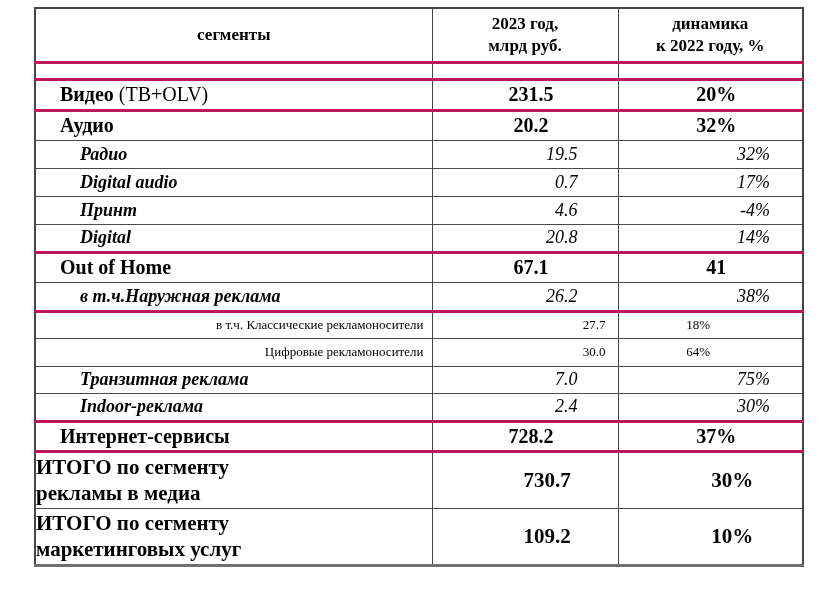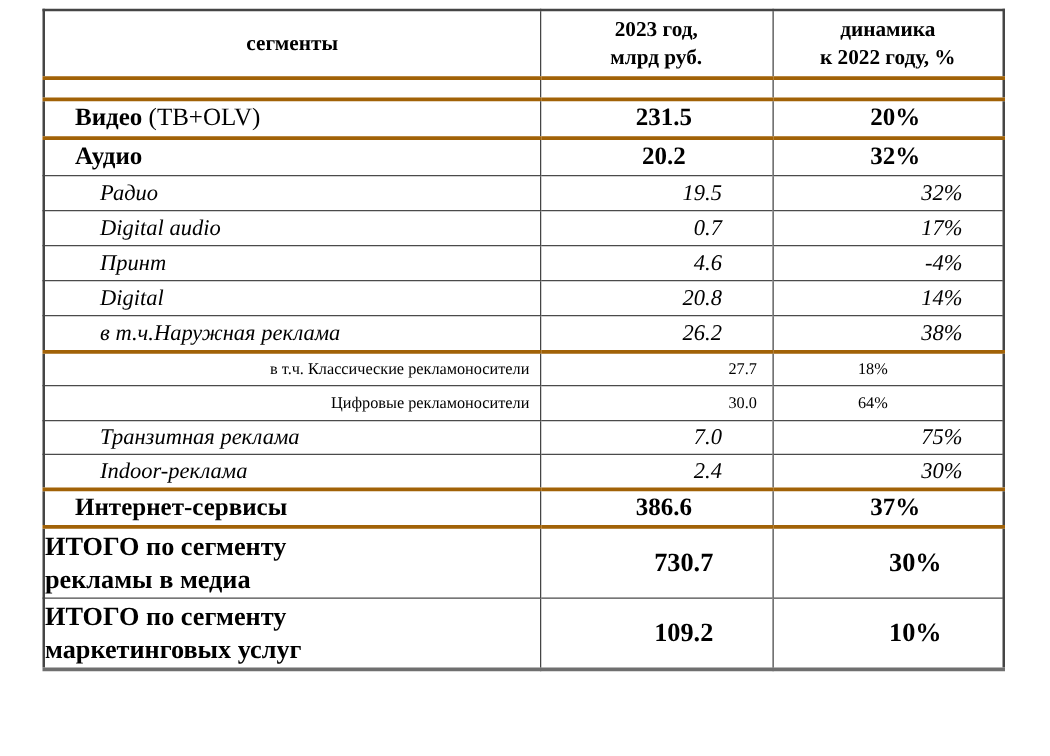--- a/index.html
+++ b/index.html
@@ -28,21 +28,21 @@
     border-bottom: 3px solid #6f6f6f;
   }
   table.seg td, table.seg th {
     border-left: 1px solid #454545;
     border-right: 1px solid #454545;
     border-top: 1px solid #4a4a4a;
     padding: 0;
     vertical-align: middle;
     overflow: hidden;
   }
-  tr.thick td, tr.thick th { border-top: 3px solid #a16207; }
+  tr.thick td, tr.thick th { border-top: 3px solid #be185d; }
 
   
   tr.head { height: 54px; }
   tr.head th {
     font-size: 17px;
     font-weight: bold;
     text-align: center;
     line-height: 1.3;
     white-space: pre-line;
   }
@@ -50,21 +50,21 @@
 
   
   tr.major { height: 30px; }
   tr.major td { font-size: 20px; font-weight: bold; }
   tr.major td.c-name { padding-left: 24px; }
   tr.major td.c-val, tr.major td.c-chg { text-align: center; padding-left: 12px; }
   tr.major .note { font-weight: normal; margin-left: 5px; }
 
   tr.sub { height: 28px; }
   tr.sub td { font-size: 18px; font-style: italic; }
-  tr.sub td.c-name { padding-left: 44px; }
+  tr.sub td.c-name { padding-left: 44px; font-weight: bold; }
   tr.sub td.c-val  { text-align: right; padding-right: 40px; }
   tr.sub td.c-chg  { text-align: right; padding-right: 32px; }
 
   tr.sub2 { height: 27px; }
   tr.sub2 td { font-size: 13px; }
   tr.sub2 td.c-name { text-align: right; padding-right: 8px; }
   tr.sub2 td.c-val  { text-align: right; padding-right: 12px; }
   tr.sub2 td.c-chg  { text-align: center; padding-right: 24px; }
 
   tr.total { height: 57px; }
@@ -127,20 +127,25 @@
         <td class="c-val">4.6</td>
         <td class="c-chg">-4%</td>
       </tr>
 
       <tr class="sub">
         <td class="c-name">Digital</td>
         <td class="c-val">20.8</td>
         <td class="c-chg">14%</td>
       </tr>
 
+      <tr class="major thick">
+        <td class="c-name">Out of Home</td>
+        <td class="c-val">67.1</td>
+        <td class="c-chg">41</td>
+      </tr>
 
       <tr class="sub" style="height:29px">
         <td class="c-name">в т.ч.Наружная реклама</td>
         <td class="c-val">26.2</td>
         <td class="c-chg">38%</td>
       </tr>
 
       <tr class="sub2 thick">
         <td class="c-name">в т.ч. Классические рекламоносители</td>
         <td class="c-val">27.7</td>
@@ -160,21 +165,21 @@
       </tr>
 
       <tr class="sub">
         <td class="c-name">Indoor-реклама</td>
         <td class="c-val">2.4</td>
         <td class="c-chg">30%</td>
       </tr>
 
       <tr class="major thick">
         <td class="c-name">Интернет-сервисы</td>
-        <td class="c-val">386.6</td>
+        <td class="c-val">728.2</td>
         <td class="c-chg">37%</td>
       </tr>
 
       <tr class="total thick">
         <td class="c-name">ИТОГО по сегменту
 рекламы в медиа</td>
         <td class="c-val">730.7</td>
         <td class="c-chg">30%</td>
       </tr>
 

